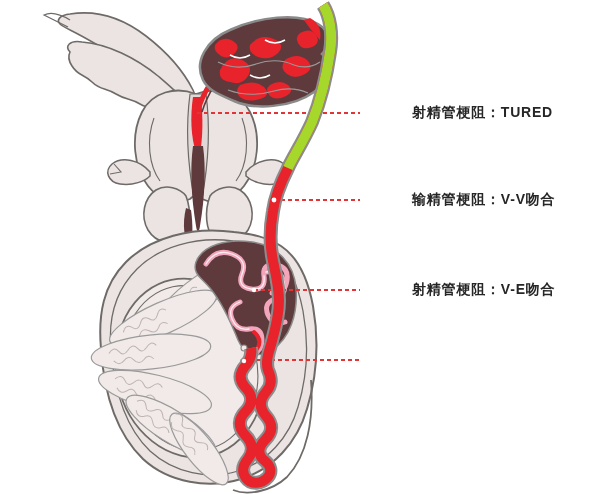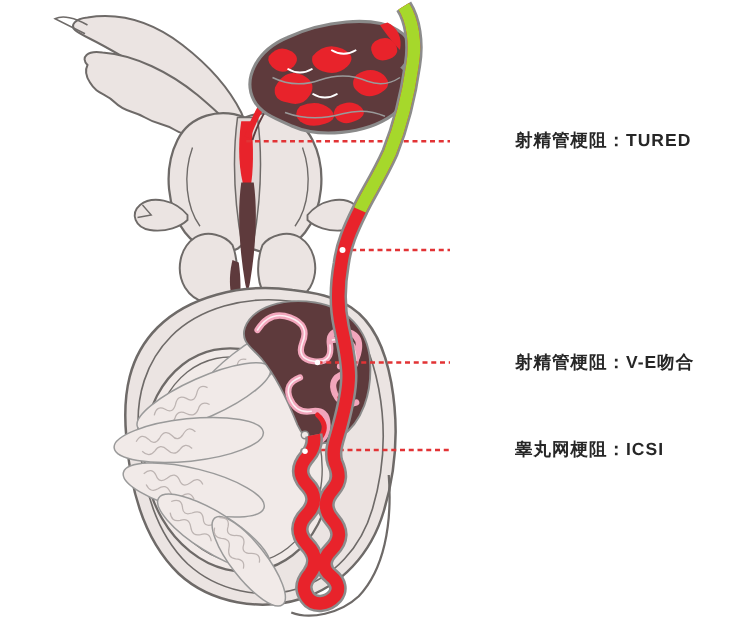--- a/index.html
+++ b/index.html
@@ -165,16 +165,16 @@
       <path class="tube-red" d="M 323,5 C 330,16 333,34 330,52 C 326,80 320,102 312,122 C 303,142 293,157 288,168 C 280,184 275,196 273,211 C 270,228 270,247 273,261 C 276,275 279,288 279,301 C 279,314 275,330 272,341 C 269,352 265,361 268,370 C 272,379 272,385 266,392 C 259,400 259,408 266,416 C 273,424 273,432 265,440 C 258,447 257,455 265,461 C 271,466 272,472 268,477 C 262,484 251,485 246,478 C 241,471 243,465 248,459 C 254,451 253,443 245,435 C 238,427 238,419 246,411 C 253,403 253,395 245,387 C 239,380 239,373 246,365 C 251,359 252,353 251,348"></path>
       <path class="tube-green" d="M 323,5 C 330,16 333,34 330,52 C 326,80 320,102 312,122 C 303,142 293,157 288,168"></path>
     </g>
 
     <circle class="f-white" cx="274" cy="200" r="2.4"></circle>
     <circle class="f-white" cx="254" cy="290" r="2.2"></circle>
     <circle class="f-white" cx="244" cy="361" r="2.2"></circle>
   </svg>
 
   <div class="anno anno-1">射精管梗阻：TURED</div>
+  <div class="anno anno-2">输精管梗阻：V-V吻合</div>
   <div class="anno anno-3">射精管梗阻：V-E吻合</div>
-  <div class="anno anno-4">睾丸网梗阻：ICSI</div>
 
 </div>
 
 </body></html>

